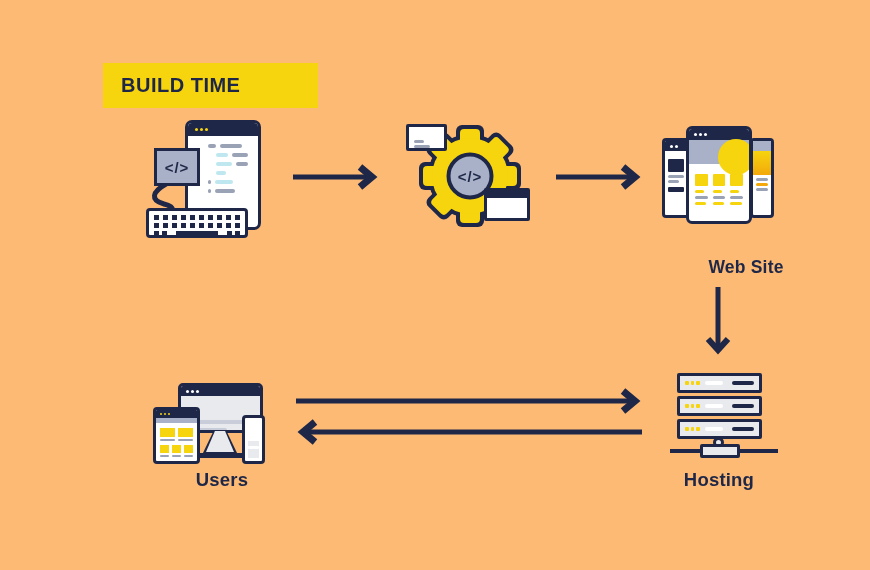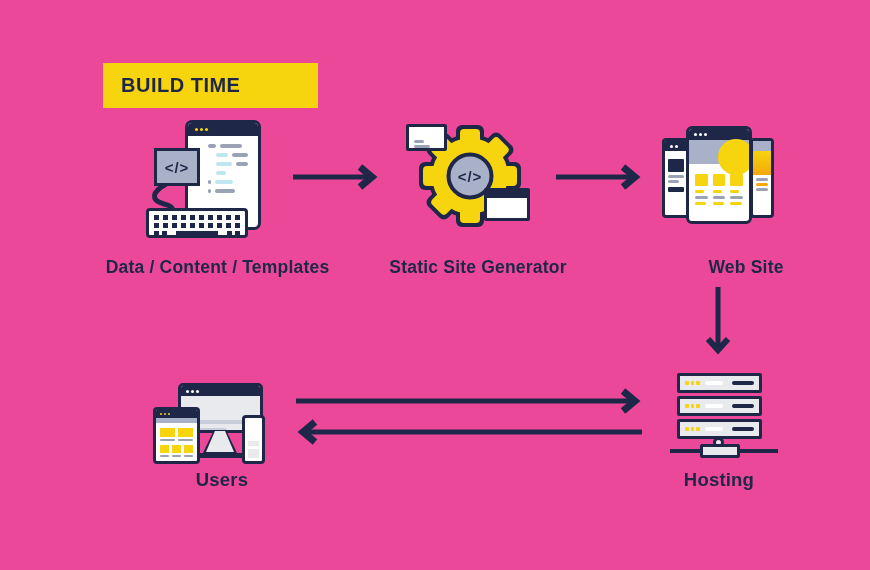--- a/index.html
+++ b/index.html
@@ -1,21 +1,21 @@
 <!DOCTYPE html>
 <html><head>
 <meta charset="utf-8">
 <style>
   :root{
     --navy:#1e2747; --yellow:#f6d40e; --slate:#a8b1c7; --lgray:#e9eaee;
     --cyan:#bfe7ef; --mgray:#9aa2b6; --dgray:#c9cdd9; --orange:#f3a90b;
   }
   *{box-sizing:border-box;margin:0;padding:0}
   body{background:#fff;font-family:"Liberation Sans",sans-serif}
-  .stage{position:relative;width:870px;height:570px;background:#ec4899;overflow:hidden}
+  .stage{position:relative;width:870px;height:570px;background:#fdba74;overflow:hidden}
   .abs{position:absolute}
   .badge{position:absolute;background:var(--yellow);color:var(--navy);font-weight:700;
          font-size:20px;letter-spacing:.5px;display:flex;align-items:center;padding-left:18px}
   .lbl{position:absolute;color:var(--navy);font-weight:700;font-size:17.5px;text-align:center;letter-spacing:.2px}
   .lbl2{font-size:18.5px}
   .bar{border-radius:2px}
   
   .window{background:#fff;border:3px solid var(--navy);border-radius:7px;overflow:hidden}
   .win-head{height:13px;background:var(--navy);display:flex;align-items:center;gap:2px;padding-left:7px}
   .dot{width:3px;height:3px;border-radius:50%;display:block}
@@ -194,22 +194,20 @@
         <div class="col">
             <div class="sq"></div>
             <i style="width:70%;margin-top:4px;background:var(--yellow)"></i>
             <i class="g" style="margin-top:3px"></i>
             <i style="width:90%;margin-top:3px;background:var(--yellow)"></i>
           </div>
       </div>
     </div>
   </div>
 
-  <div class="lbl" style="left:85px;top:257px;width:265px">Data / Content / Templates</div>
-  <div class="lbl" style="left:363px;top:257px;width:230px">Static Site Generator</div>
   <div class="lbl" style="left:680px;top:257px;width:132px">Web Site</div>
 
   <svg class="abs" style="left:291px;top:164px" width="92" height="26">
     <line x1="2" y1="13" x2="78" y2="13" stroke="#1e2747" stroke-width="5"></line>
     <polyline points="69,3 81,13 69,23" stroke="#1e2747" stroke-width="7" fill="none"></polyline>
   </svg>
   <svg class="abs" style="left:554px;top:164px" width="92" height="26">
     <line x1="2" y1="13" x2="78" y2="13" stroke="#1e2747" stroke-width="5"></line>
     <polyline points="69,3 81,13 69,23" stroke="#1e2747" stroke-width="7" fill="none"></polyline>
   </svg>

